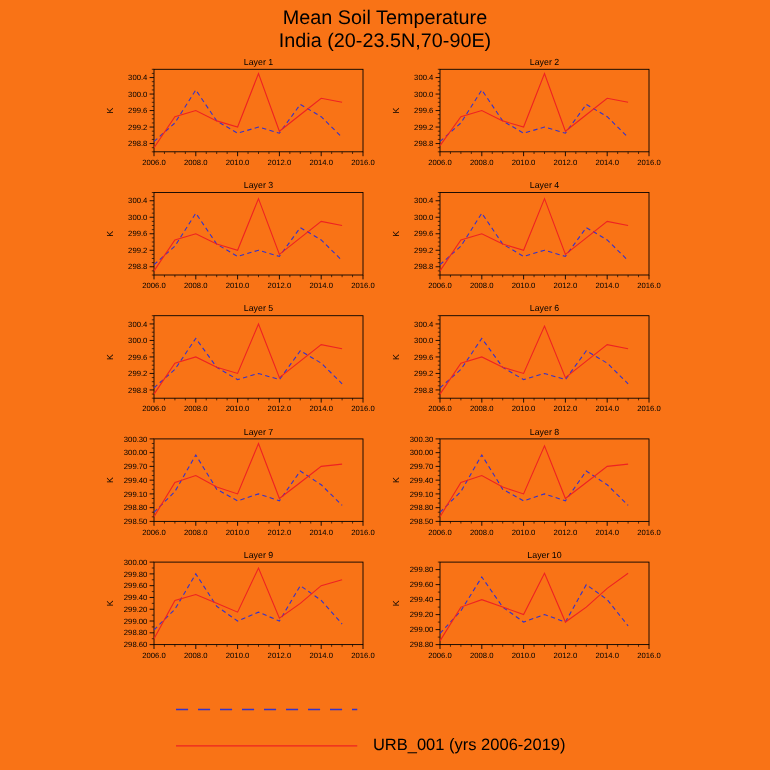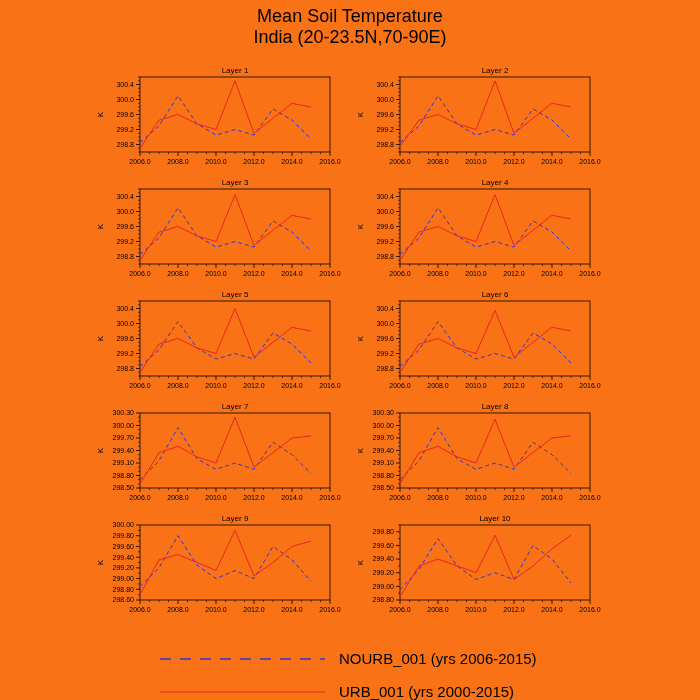--- a/index.html
+++ b/index.html
@@ -3,21 +3,21 @@
 <meta charset="utf-8">
 <style>
   html,body{margin:0;padding:0;background:#fff;}
   .page{
     width:700px;height:700px;overflow:hidden;position:relative;
     font-family:"Liberation Sans", sans-serif;color:#000;background:#f97316;
   }
   .titles{text-align:center;padding-top:6px;}
   .title,.subtitle{font-size:18px;line-height:21px;}
   .grid{
-    width:520px;margin:16px auto 0;
+    width:520px;margin:2px auto 0;
     display:grid;grid-template-columns:260px 260px;
   }
   svg.panel{width:260px;height:112px;display:block;}
   .legend{width:380px;margin:18px auto 0;}
   .legend-row{display:flex;align-items:center;gap:14px;height:33px;}
   .legend-row svg{width:165px;height:4px;flex:0 0 auto;}
   .legend-label{font-size:15px;white-space:nowrap;}
 </style>
 </head>
 <body>
@@ -619,23 +619,22 @@
         <polyline points="50.0,77.8 69.0,57.3 88.0,26.6 107.0,53.9 126.0,67.5 145.0,60.7 164.0,67.5 183.0,33.5 202.0,47.1 221.0,71.0" fill="none" stroke="#3333cc" stroke-width="1" stroke-dasharray="4,3"></polyline>
         <polyline points="50.0,84.6 69.0,53.9 88.0,47.1 107.0,53.9 126.0,60.7 145.0,23.2 164.0,67.5 183.0,53.9 202.0,36.9 221.0,23.2" fill="none" stroke="#ee2222" stroke-width="1"></polyline>
       </svg>
   </div>
 
   <div class="legend">
     <div class="legend-row">
       <svg viewBox="0 0 165 4">
         <line x1="0" y1="2" x2="165" y2="2" stroke="#3333cc" stroke-width="1.4" stroke-dasharray="11,9"></line>
       </svg>
-      <span class="legend-label">NOURB_001 (yrs 2006-2015)</span>
     </div>
     <div class="legend-row">
       <svg viewBox="0 0 165 4">
         <line x1="0" y1="2" x2="165" y2="2" stroke="#ee2222" stroke-width="1.2"></line>
       </svg>
-      <span class="legend-label">URB_001 (yrs 2000-2015)</span>
+      <span class="legend-label">URB_001 (yrs 2006-2019)</span>
     </div>
   </div>
 
 </div>
 
 </body></html>

